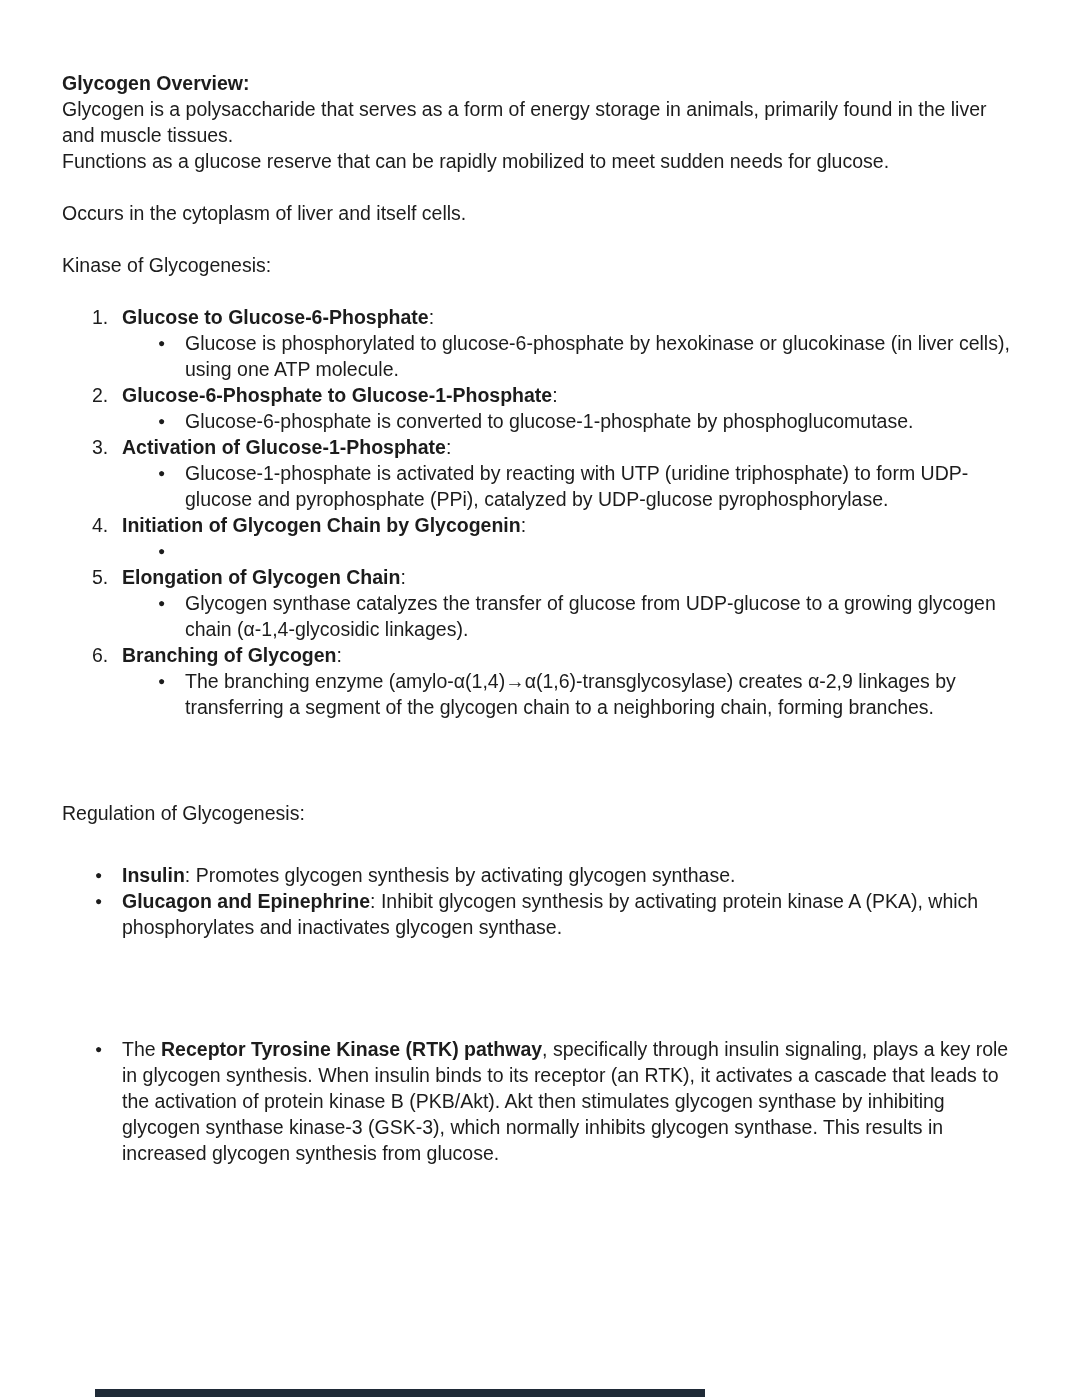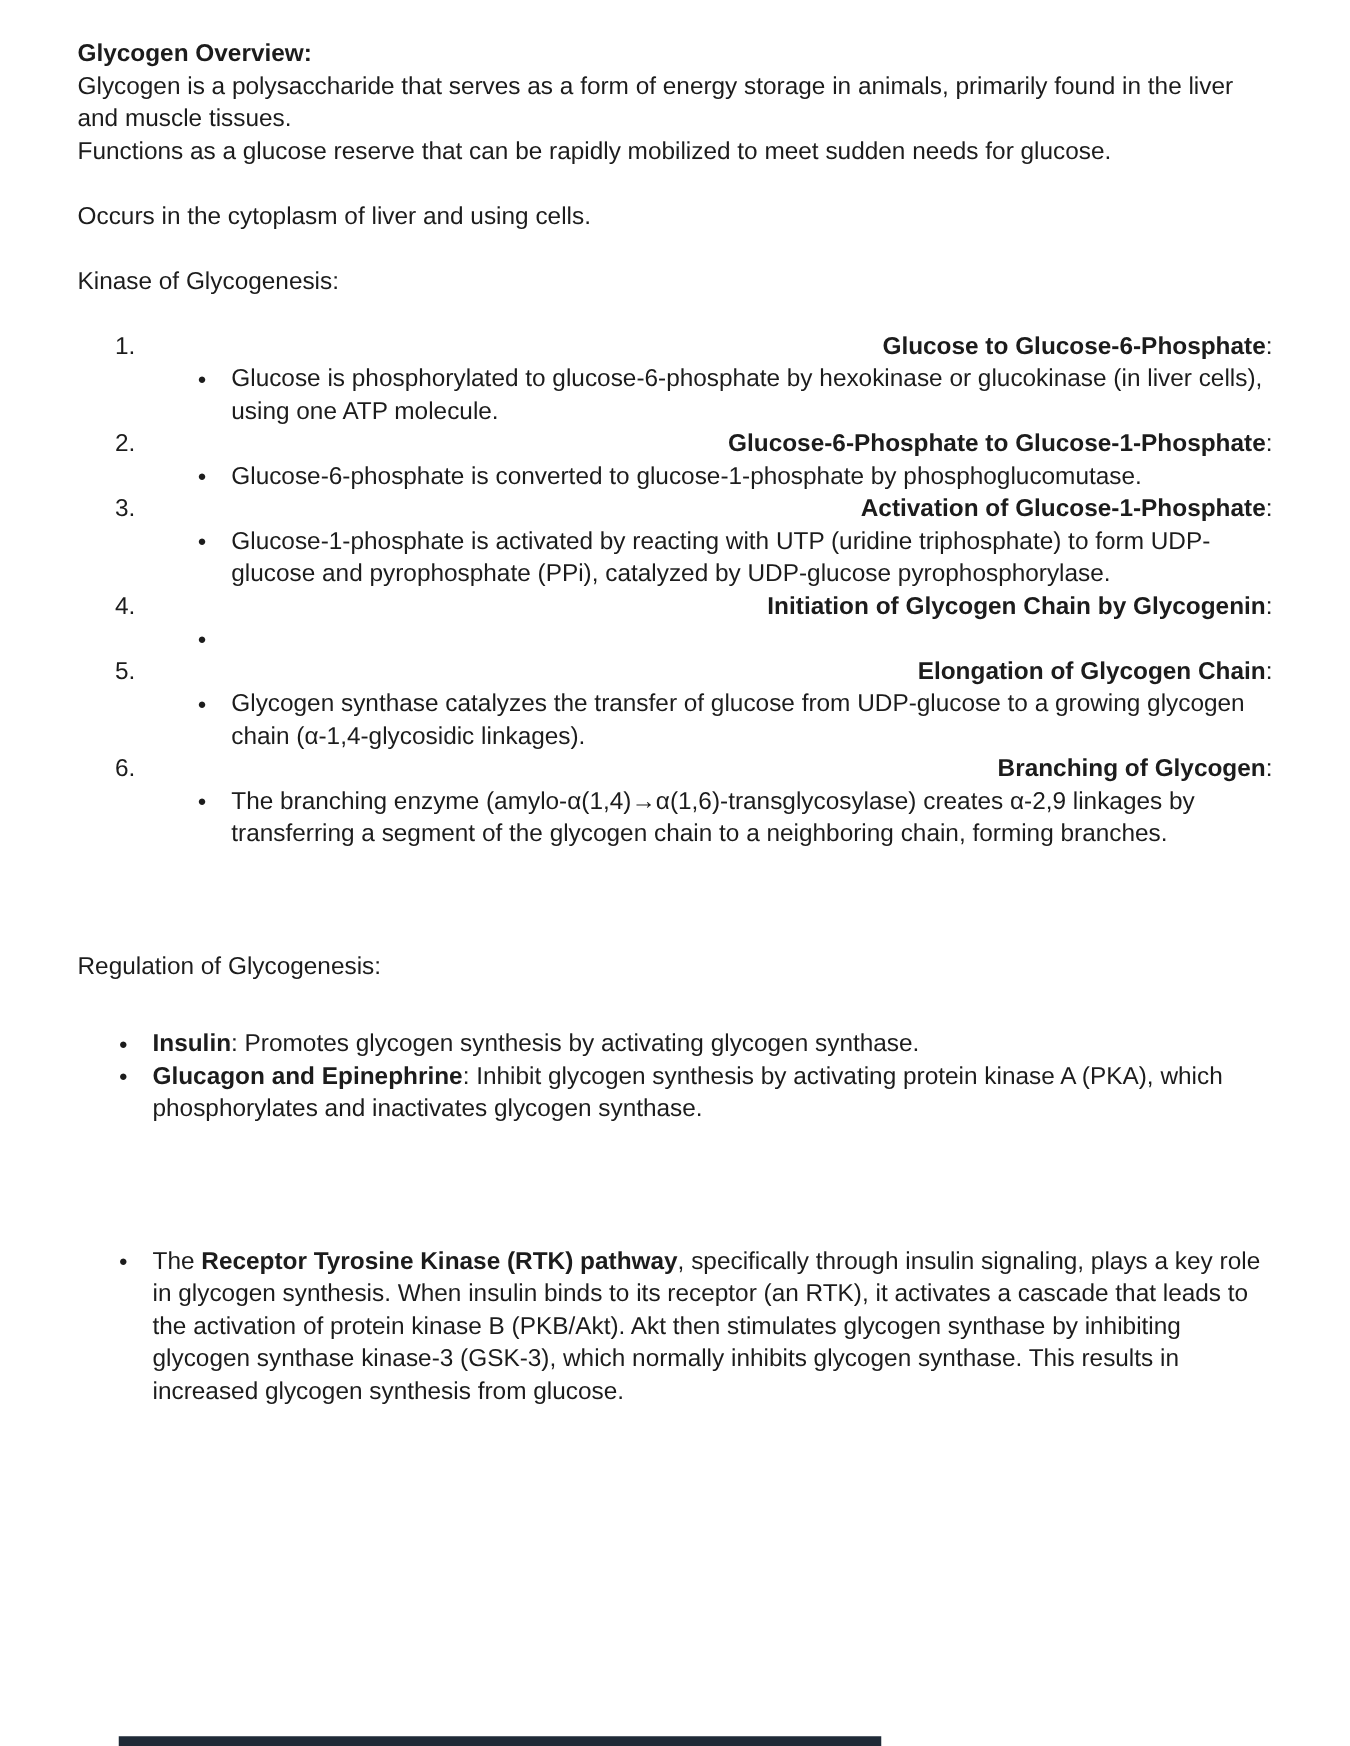--- a/index.html
+++ b/index.html
@@ -19,36 +19,36 @@
     width: 1080px;
     height: 1397px;
     background: #ffffff;
   }
   .content {
     padding: 30px 62px 0 62px;
     width: 956px;
     box-sizing: content-box;
   }
   p { margin: 0; }
-  .bold { font-weight: 700; }
+  .bold { font-weight: 700; margin-top: 40px; }
 
   
   .mt-1line { margin-top: 26px; }
   .mt-sm    { margin-top: 22px; }
   .mt-reg   { margin-top: 80px; }
   .mt-bul   { margin-top: 36px; }
   .mt-rtk   { margin-top: 96px; }
 
   
   .step-title-row { display: flex; }
   .step-num {
     flex: 0 0 30px;
     margin-left: 30px;
   }
-  .step-title { flex: 1; text-align: right; }
+  .step-title { flex: 1; }
 
   
   .sub-bullet-row { display: flex; }
   .sub-bullet-row .marker {
     flex: 0 0 27px;
     margin-left: 96px;
     font-size: 12px;
     line-height: 26px;
   }
   .sub-bullet-row .sub-text { flex: 1; }
@@ -78,21 +78,21 @@
 </head>
 <body>
 
 <div class="page">
   <div class="content">
 
     <p class="bold">Glycogen Overview:</p>
     <p>Glycogen is a polysaccharide that serves as a form of energy storage in animals, primarily found in the liver and muscle tissues.</p>
     <p>Functions as a glucose reserve that can be rapidly mobilized to meet sudden needs for glucose.</p>
 
-    <p class="mt-1line">Occurs in the cytoplasm of liver and using cells.</p>
+    <p class="mt-1line">Occurs in the cytoplasm of liver and itself cells.</p>
     <p class="mt-1line">Kinase of Glycogenesis:</p>
 
     <div class="mt-1line">
 
       <div>
         <div class="step-title-row">
           <span class="step-num">1.</span>
           <span class="step-title"><span class="bold">Glucose to Glucose-6-Phosphate</span><span>:</span></span>
         </div>
         <div class="sub-bullet-row">

